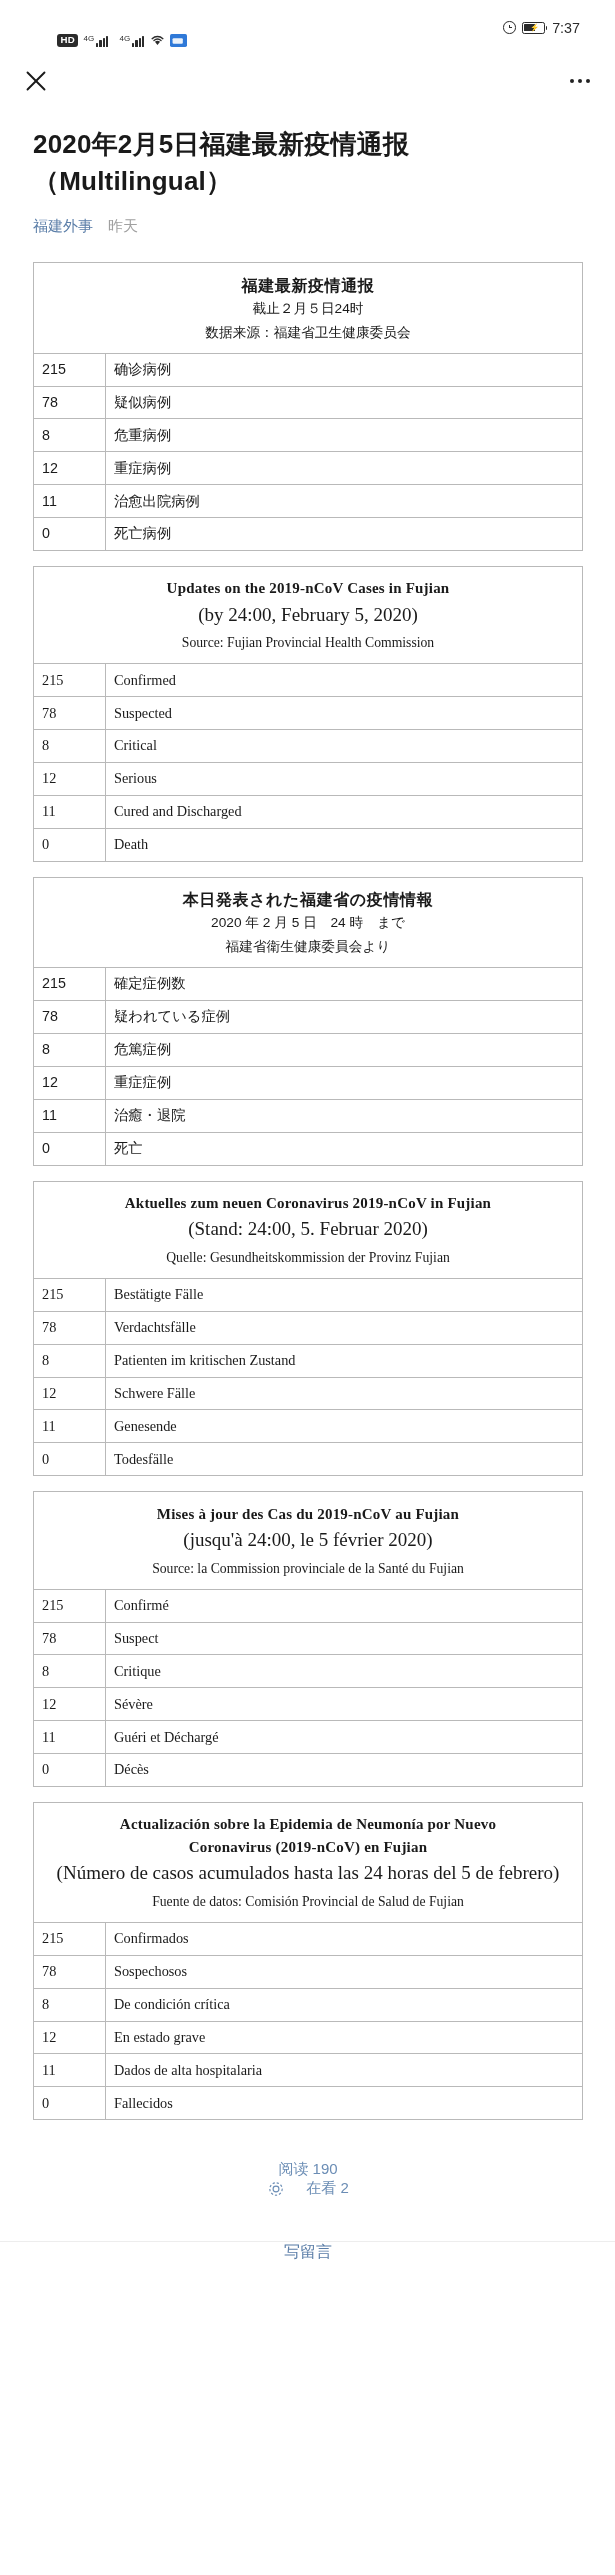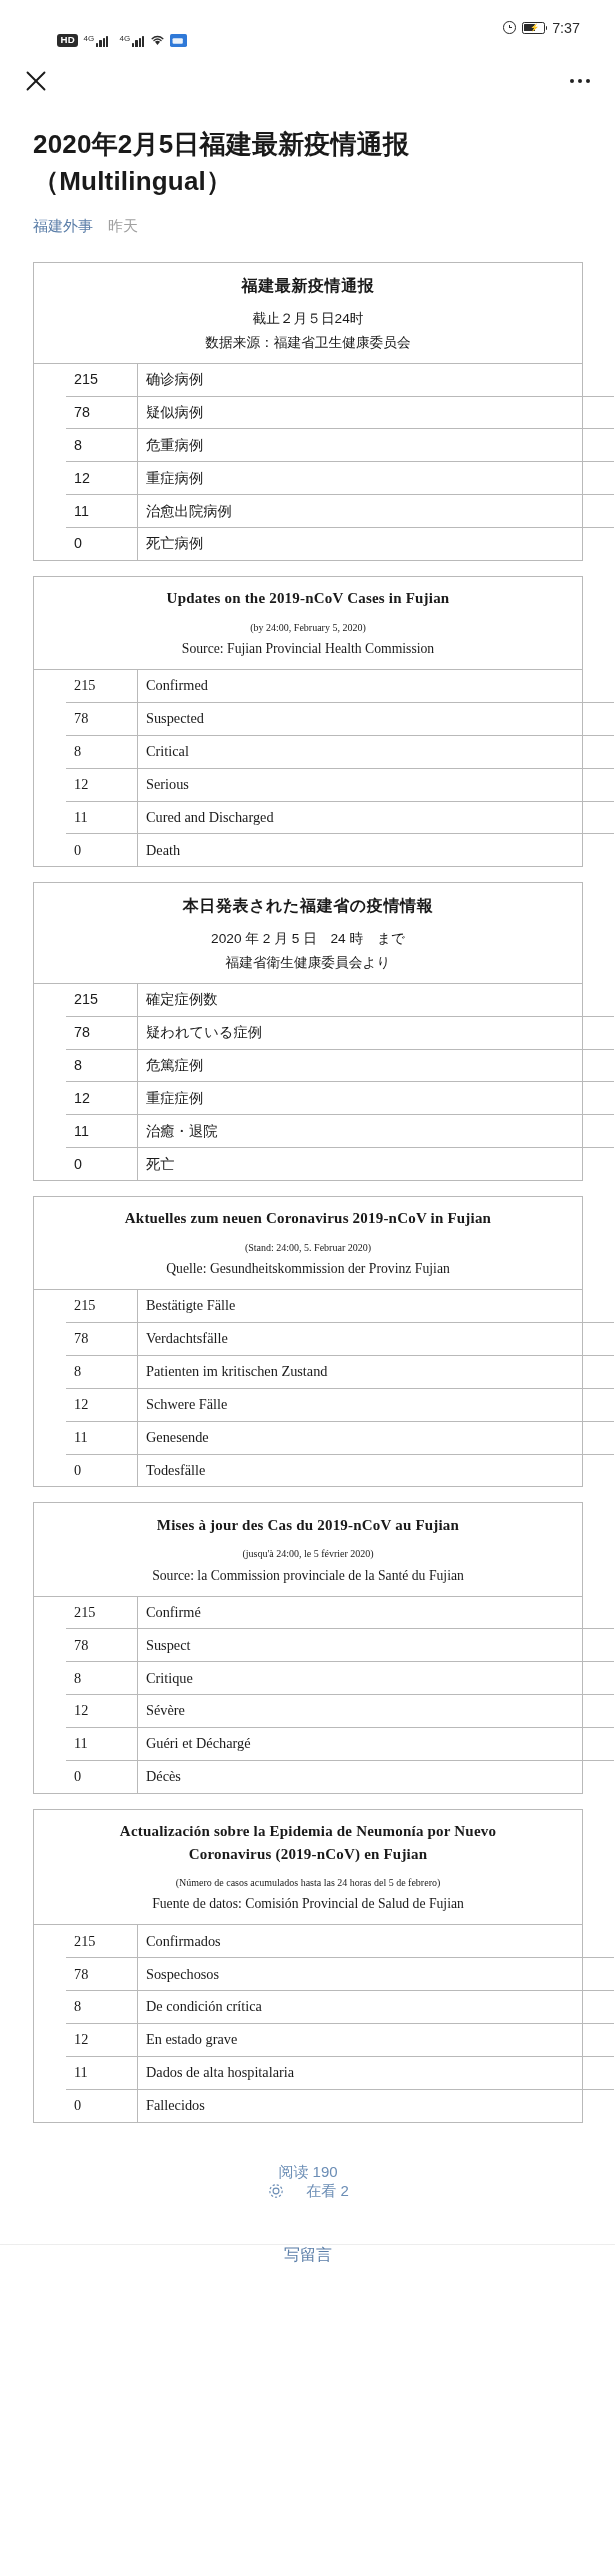--- a/index.html
+++ b/index.html
@@ -242,40 +242,39 @@
     letter-spacing: 0.6px;
   }
   .tbl-head .t1.serif {
     font-family: "Liberation Serif", serif;
     font-size: 15px;
     letter-spacing: 0.2px;
   }
   .tbl-head .t2 {
     font-size: 13.7px;
     line-height: 1.6;
-    margin-top: 10px;
+    margin-top: 0;
   }
   .tbl-head .t2.serif {
     font-family: "Liberation Serif", serif;
-    font-size: 10px;
+    font-size: 19px;
   }
   .tbl-head .t3 {
     font-size: 13.7px;
     line-height: 1.6;
     margin-top: 2.3px;
   }
   .tbl-head .t3.serif {
     font-family: "Liberation Serif", serif;
     font-size: 13.7px;
   }
   table.data {
     width: 100%;
     border-collapse: collapse;
     table-layout: fixed;
-    margin-left: 32px;
   }
   table.data td {
     border-top: 0.6px solid #b9b9b9;
     border-right: 0.6px solid #b9b9b9;
     padding: 6.3px 8px;
     font-size: 14.3px;
     line-height: 1.35;
     color: #1a1a1a;
     vertical-align: middle;
   }

